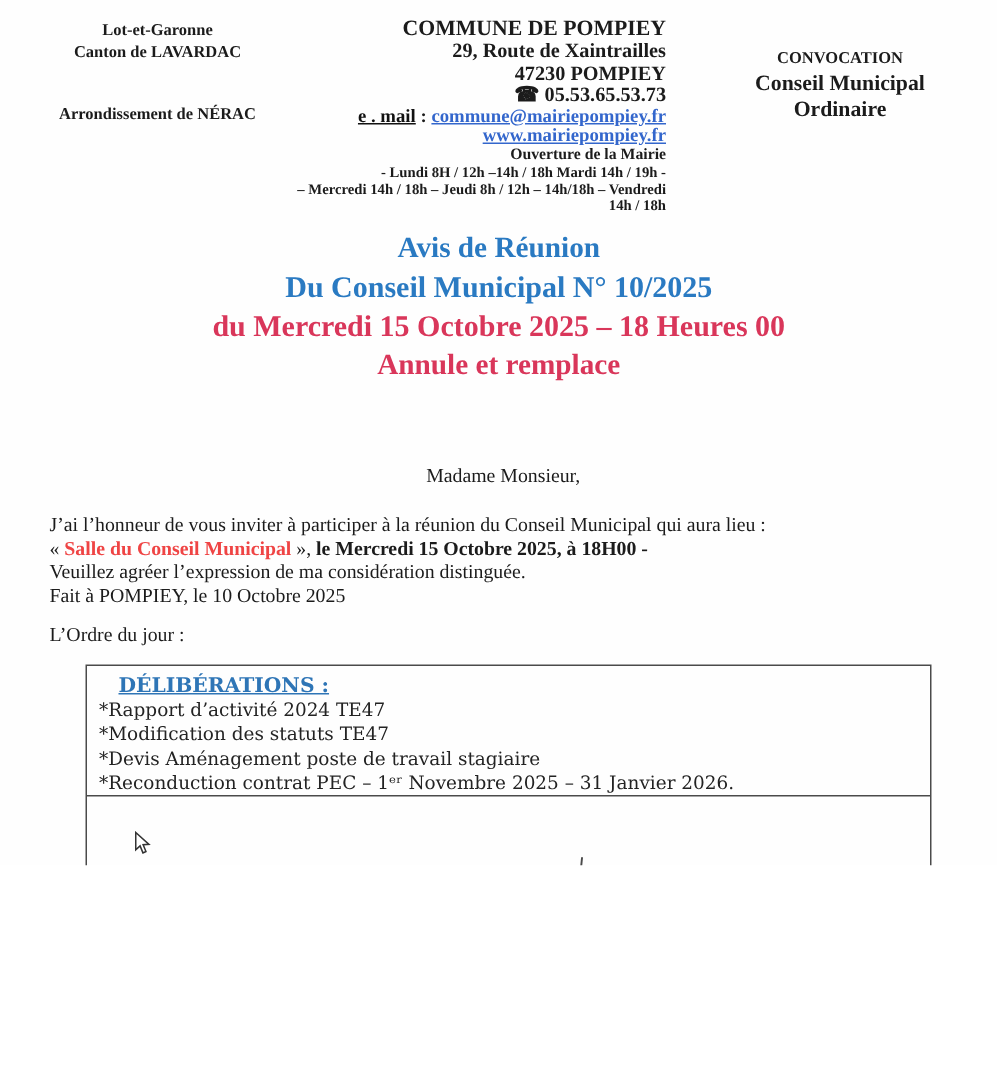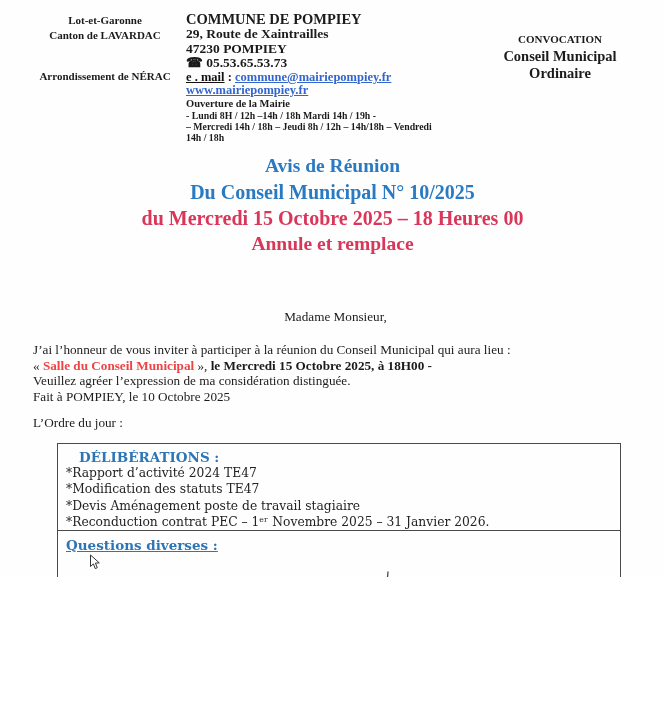--- a/index.html
+++ b/index.html
@@ -7,21 +7,21 @@
   .page {
     position:relative; width:665px; height:577px; background:#fefefe;
     font-family:"Liberation Serif", serif; color:#1b1b1b; overflow:hidden;
   }
   
   .hdr-left { position:absolute; left:26px; top:12px; width:158px; text-align:center;
               font-weight:bold; font-size:11px; }
   .hdr-left .l1 { margin-top:2px; }
   .hdr-left .l2 { margin-top:3px; }
   .hdr-left .l3 { margin-top:29px; }
-  .hdr-center { position:absolute; left:186px; top:12px; width:258px; text-align:left; }
+  .hdr-center { position:absolute; left:186px; top:12px; width:258px; text-align:right; }
   .hc-commune { font-weight:bold; font-size:14.5px; line-height:15px; }
   .hc-line    { font-weight:bold; font-size:13.5px; line-height:14.5px; }
   .hc-phone   { font-weight:bold; font-size:13.5px; line-height:14.5px; }
   .hc-email   { font-size:12.5px; line-height:13.5px; font-weight:bold; }
   .hc-email .lbl { text-decoration:underline; color:#111; }
   .hc-email a, .hc-www a { color:#3366cc; text-decoration:underline; font-weight:bold; }
   .hc-www { font-size:12.5px; line-height:13px; }
   .hc-hours-t { font-weight:bold; font-size:10.5px; line-height:12px; margin-top:1px; }
   .hc-hours   { font-weight:bold; font-size:9.8px; line-height:11px; }
   .hdr-right { position:absolute; left:462px; top:30px; width:196px; text-align:center;
@@ -40,21 +40,21 @@
   .body-block { position:absolute; left:33px; top:309px; width:605px; font-size:13.2px; line-height:15.8px; }
   .b-salutation { margin-bottom:17px;text-align:center; }
   .b-loc-red { color:#ef4444; font-weight:bold; }
   .b-bold { font-weight:bold; }
   .b-agenda-label { margin-top:10px; }
   
   .agenda-box { position:absolute; left:57px; top:443px; width:564px; height:151px;
                 border:1px solid #4a4a4a; background:#fefefe;
                 font-family:"DejaVu Serif", serif; }
   .agenda-top { height:87px; border-bottom:1px solid #4a4a4a; padding:5px 10px 0 8px; }
-  .agenda-title { color:#2e75b6; font-weight:bold; font-size:13.5px; margin-left:13px; line-height:16px; }
+  .agenda-title { color:#2e75b6; font-weight:bold; font-size:13.5px; margin-left:13px; line-height:16px;text-decoration:underline; }
   .agenda-item { font-size:12.3px; line-height:16.3px; color:#232323; }
   .agenda-bottom { position:relative; padding:4px 10px 0 8px; height:62px; }
   .questions-title { color:#2e75b6; font-weight:bold; font-size:13.5px;
                      text-decoration:underline; display:inline-block; }
   .cursor-icon { position:absolute; left:30px; top:23px; width:13px; height:17px; }
   
   .footer-svg { position:absolute; left:305px; top:562px; width:360px; height:151px; }
   .signer { position:absolute; left:487px; top:637px; font-family:"DejaVu Serif", serif;
             font-size:13.5px; color:#2b2b2b; white-space:nowrap; }
   .sig-label { position:absolute; left:527px; top:683px; font-family:"DejaVu Serif", serif;
@@ -117,21 +117,20 @@
 
   <div class="agenda-box">
     <div class="agenda-top">
       <div class="agenda-title">DÉLIBÉRATIONS :</div>
       <div class="agenda-item">*Rapport d’activité 2024 TE47</div>
       <div class="agenda-item">*Modification des statuts TE47</div>
       <div class="agenda-item">*Devis Aménagement poste de travail stagiaire</div>
       <div class="agenda-item">*Reconduction contrat PEC – 1ᵉʳ Novembre 2025 – 31 Janvier 2026.</div>
     </div>
     <div class="agenda-bottom">
-      <span class="questions-title">Questions diverses :</span>
       <svg class="cursor-icon" viewBox="0 0 13 17">
         <path d="M2.5,1 L2.5,12.5 L5.4,9.9 L7.3,14.6 L9.3,13.7 L7.4,9.1 L11.3,8.9 Z" fill="#ffffff" stroke="#333333" stroke-width="1"></path>
       </svg>
     </div>
   </div>
 
   <svg class="footer-svg" viewBox="0 0 360 151">
 
     <g opacity="0.88">
       <circle cx="105" cy="96" r="49" fill="none" stroke="#4a74d4" stroke-width="2.2"></circle>

